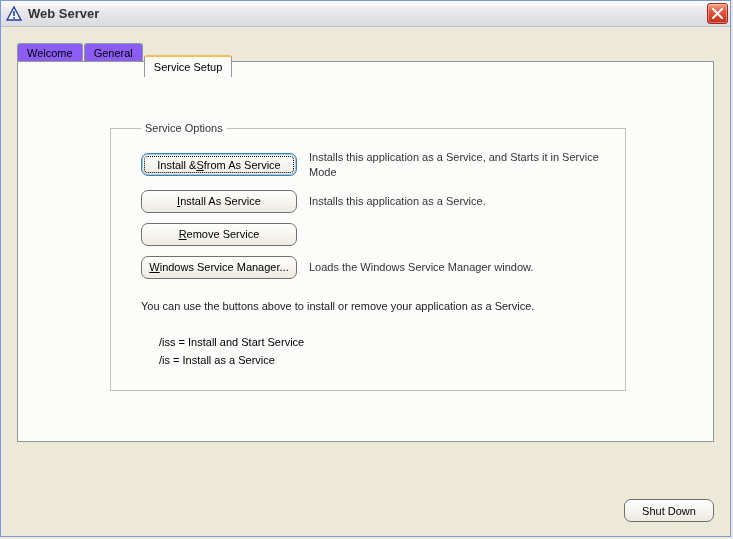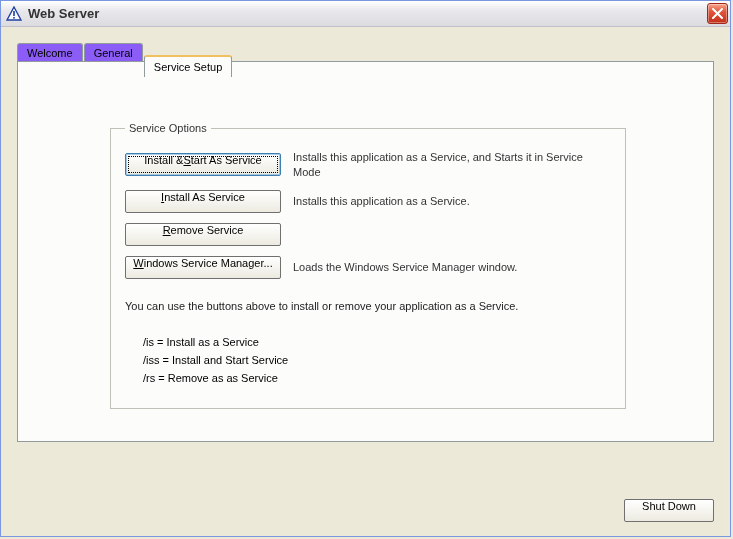--- a/index.html
+++ b/index.html
@@ -87,21 +87,21 @@
   .tabpanel {
     flex: 1;
     border: 1px solid #919b9c;
     background: #fcfcfb;
     margin-top: 0;
     padding: 60px 20px 20px 90px;
     position: relative;
   }
   fieldset.group {
     border: 1px solid #c0c0b8;
-    padding: 16px 14px 18px 14px;
+    padding: 16px 14px 18px 30px;
     width: 516px;
     background: #fcfcfb;
   }
   fieldset.group legend {
     padding: 0 4px;
     color: #333;
   }
   .row {
     display: flex;
     align-items: center;
@@ -110,22 +110,23 @@
   .row .btn { margin-right: 12px; }
   .btn {
     width: 156px;
     height: 23px;
     border: 1px solid #707070;
     background: linear-gradient(to bottom, #ffffff, #eceae0);
     font: inherit;
     cursor: pointer;
     padding: 0;
     display: inline-flex;
+    align-items: center;
     justify-content: center;
-    border-radius: 2px;
+    border-radius: 7px;
   }
   .btn.focused {
     outline: 1px dotted #000;
     outline-offset: -4px;
     border: 1px solid #3c7fb1;
     box-shadow: inset 0 0 0 1px rgba(120,170,220,0.6);
   }
   .btn .ul { text-decoration: underline; }
   .desc {
     flex: 1;
@@ -176,21 +177,21 @@
     </div>
 
     <div class="tabpanel">
       <fieldset class="group">
         <legend>Service Options</legend>
 
         <div class="row">
           <button class="btn focused">
             <span>Install &amp; </span>
               <span class="ul">S</span>
-              <span>tart As Service</span>
+              <span>from As Service</span>
           </button>
           <span class="desc">Installs this application as a Service, and Starts it in Service Mode</span>
         </div>
 
         <div class="row">
           <button class="btn">
             <span></span>
               <span class="ul">I</span>
               <span>nstall As Service</span>
           </button>
@@ -210,23 +211,22 @@
             <span></span>
               <span class="ul">W</span>
               <span>indows Service Manager...</span>
           </button>
           <span class="desc">Loads the Windows Service Manager window.</span>
         </div>
 
         <div class="note">You can use the buttons above to install or remove your application as a Service.</div>
 
         <div class="cmdlist">
+          <div>/iss = Install and Start Service</div>
           <div>/is = Install as a Service</div>
-          <div>/iss = Install and Start Service</div>
-          <div>/rs = Remove as as Service</div>
         </div>
       </fieldset>
     </div>
 
     <div class="footer">
       <button class="btn">Shut Down</button>
     </div>
   </div>
 </div>
 

